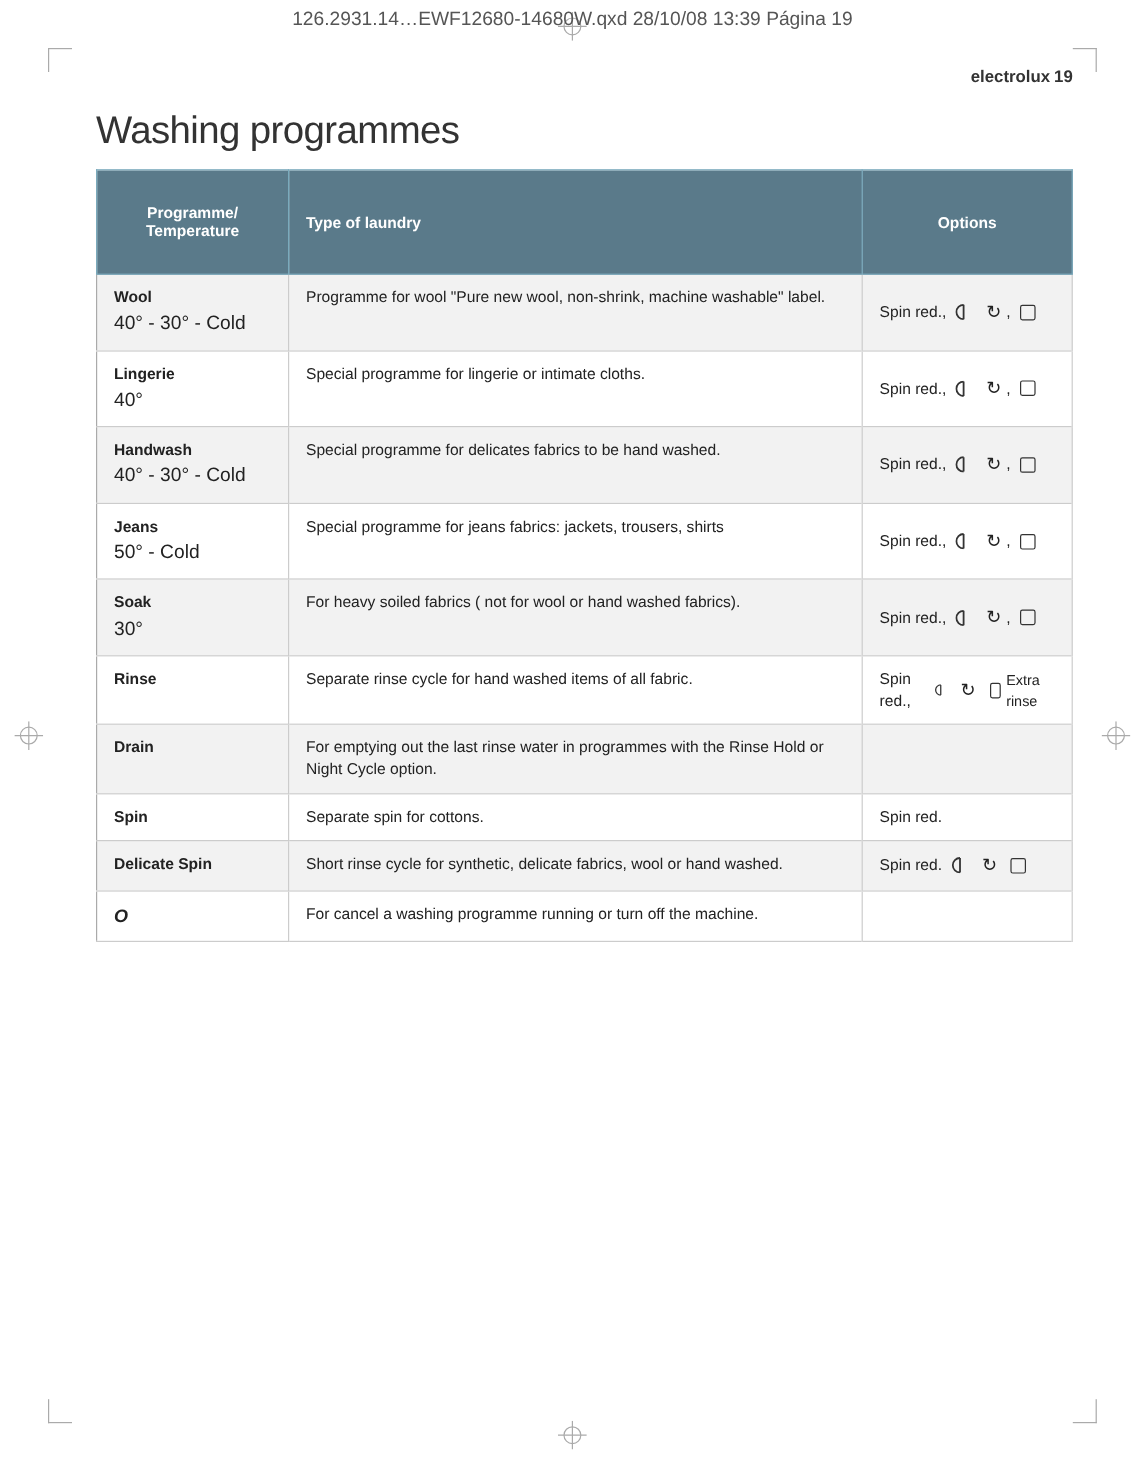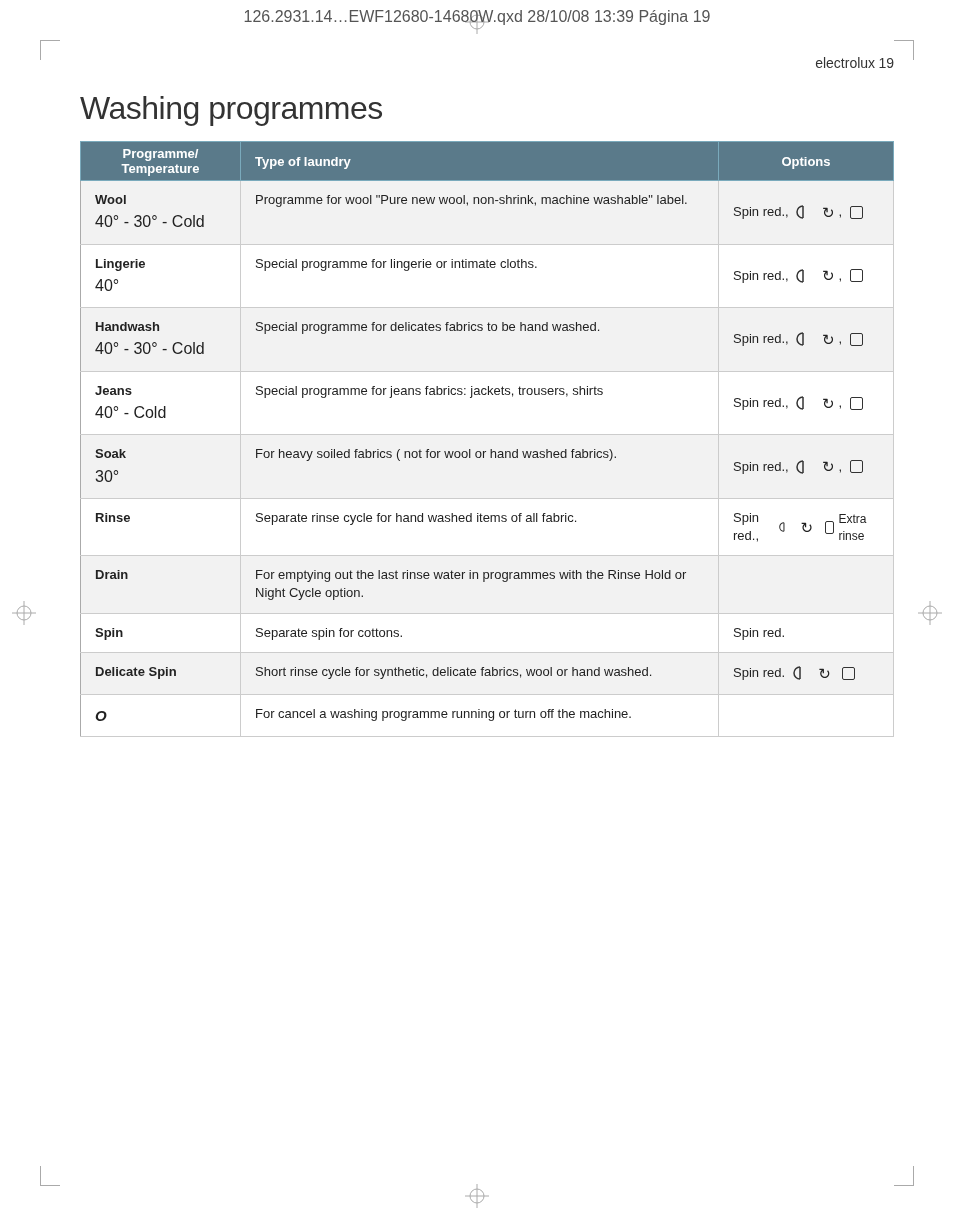--- a/index.html
+++ b/index.html
@@ -25,21 +25,21 @@
 
     .brand-page {
       position: absolute;
       top: 55px;
       right: 60px;
       font-size: 12px;
       color: #888;
     }
 
     .brand-page span {
-      font-weight: normal;
+      font-weight: bold;
       color: #333;
       font-size: 14px;
       text-align: center;
     }
 
     .main-content {
       position: absolute;
       top: 90px;
       left: 80px;
       right: 60px;
@@ -58,21 +58,21 @@
       border-collapse: collapse;
       border: 1px solid #aaa;
     }
 
     table.washing-table thead tr {
       background-color: #5a7a8a;
       color: #fff;
     }
 
     table.washing-table thead th {
-      padding: 4px 14px;
+      padding: 28px 14px;
       font-size: 13px;
       font-weight: bold;
       text-align: center;
       border: 1px solid #7aaabc;
     }
 
     table.washing-table thead th:first-child {
       text-align: center;
       width: 160px;
     }
@@ -286,21 +286,21 @@
         </tr>
         <tr>
           <td><span>Handwash</span><span class="temp">40° - 30° - Cold</span></td>
           <td>Special programme for delicates fabrics to be hand washed.</td>
           <td><span class="options-icons">Spin red.,&nbsp;<svg class="sym-half-circle" viewBox="0 0 14 14">
                 <path d="M7 1 A6 6 0 0 0 7 13" fill="none" stroke="#333" stroke-width="1.5"></path>
                 <line x1="7" y1="1" x2="7" y2="13" stroke="#333" stroke-width="1.5"></line>
               </svg>&nbsp;<span style="font-size:15px;vertical-align:middle;">↻</span>,&nbsp;<span class="sym-square"></span></span></td>
         </tr>
         <tr>
-          <td><span>Jeans</span><span class="temp">40° - Cold</span></td>
+          <td><span>Jeans</span><span class="temp">50° - Cold</span></td>
           <td>Special programme for jeans fabrics: jackets, trousers, shirts</td>
           <td><span class="options-icons">Spin red.,&nbsp;<svg class="sym-half-circle" viewBox="0 0 14 14">
                 <path d="M7 1 A6 6 0 0 0 7 13" fill="none" stroke="#333" stroke-width="1.5"></path>
                 <line x1="7" y1="1" x2="7" y2="13" stroke="#333" stroke-width="1.5"></line>
               </svg>&nbsp;<span style="font-size:15px;vertical-align:middle;">↻</span>,&nbsp;<span class="sym-square"></span></span></td>
         </tr>
         <tr>
           <td><span>Soak</span><span class="temp">30°</span></td>
           <td>For heavy soiled fabrics ( not for wool or hand washed fabrics).</td>
           <td><span class="options-icons">Spin red.,&nbsp;<svg class="sym-half-circle" viewBox="0 0 14 14">

